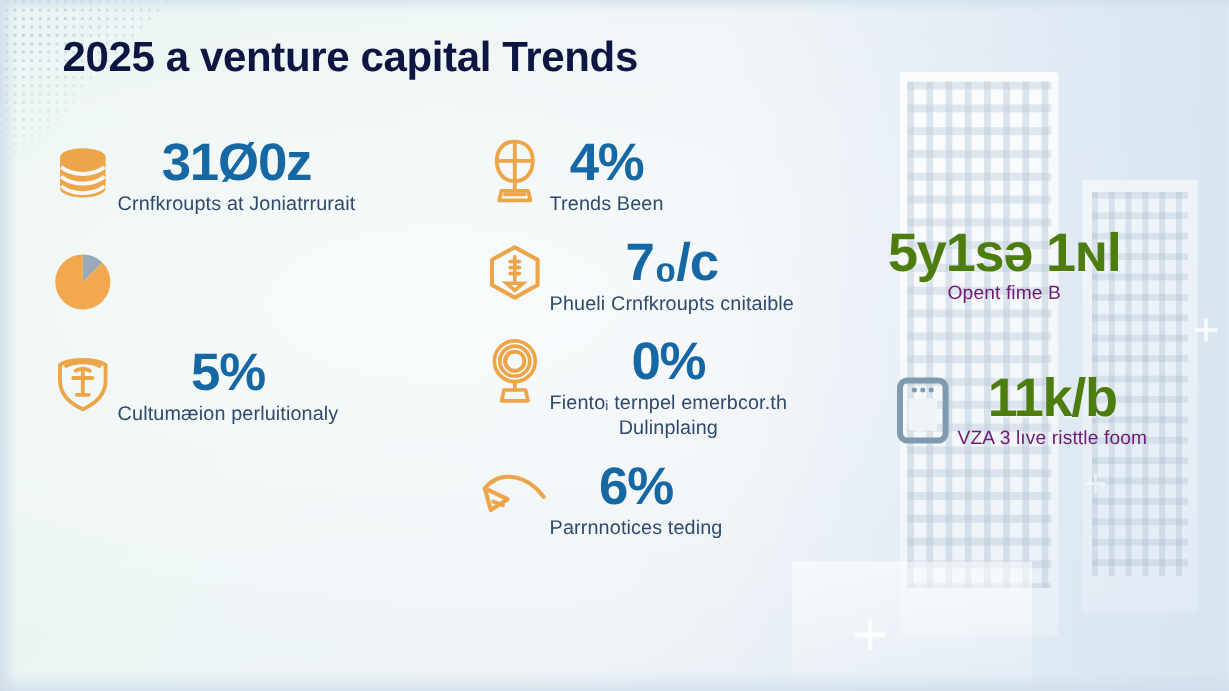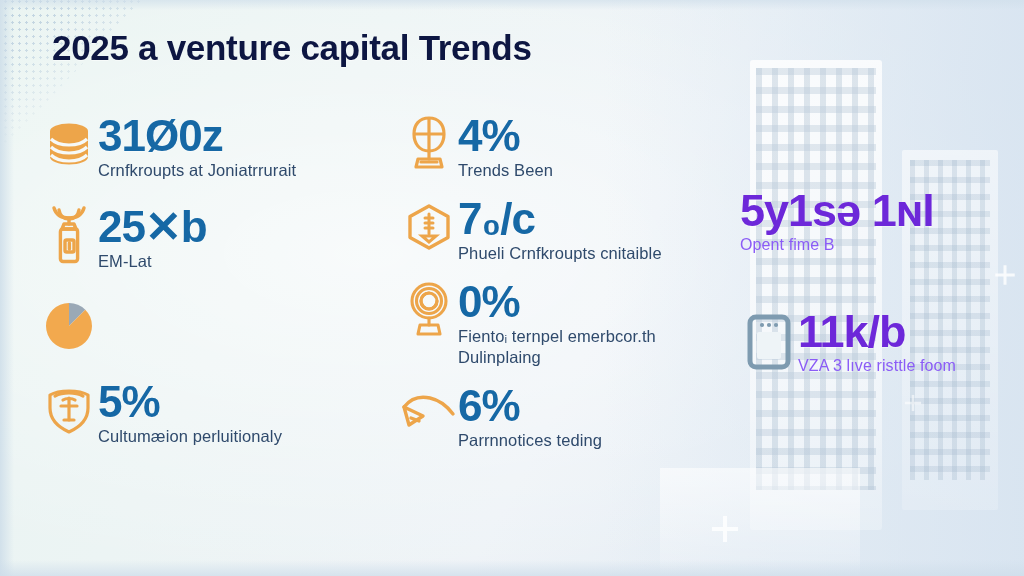--- a/index.html
+++ b/index.html
@@ -97,21 +97,21 @@
   #content { position:absolute; inset:0;padding-left:33px; }
 
   .title {
     position:absolute; left:52px; top:28px;
     font-size:35px; font-weight:bold; letter-spacing:-.3px;
     color:#0d1642;
     text-shadow: 0 1px 0 rgba(255,255,255,.5);
     white-space:nowrap;
   }
 
-  .col { position:absolute; }
+  .col { position:absolute;text-align:center; }
   .col-a { left:40px;  top:112px; width:350px; }
   .col-b { left:400px; top:112px; width:330px; }
   .col-c { left:740px; top:186px; width:280px; }
 
   .stat { position:relative; display:flex; align-items:flex-start; }
   .stat + .stat { margin-top:18px; }
 
   .icon-slot {
     width:58px; min-width:58px; height:60px;
     display:flex; align-items:center; justify-content:center;
@@ -126,22 +126,22 @@
     white-space:nowrap;
   }
   .caption {
     margin-top:1px;
     font-size:16.5px; line-height:1.28;
     color:#2f4a6c; letter-spacing:.1px;
     white-space:pre-line;
   }
 
   
-  .col-c .value { color:#6d28d9; font-size:45px; }
-  .col-c .caption { color:#8b5cf6; font-size:16px; }
+  .col-c .value { color:#4d7c0f; font-size:45px; }
+  .col-c .caption { color:#701a75; font-size:16px; }
   .col-c .stat + .stat { margin-top:52px; }
   .col-c .icon-slot { height:66px; }
 
   .col-b .stat + .stat { margin-top:14px; }
   .col-a .stat + .stat { margin-top:22px; }
 
   svg { display:block; overflow:visible; }
 </style>
 </head>
 <body>
@@ -181,39 +181,20 @@
             <path d="M5 35c4 4 12 6 18 6s14-2 18-6"></path>
           </g>
         </svg>
       </div>
       <div class="txt-slot">
         <div class="value">31Ø0z</div>
         <div class="caption">Crnfkroupts at Joniatrrurait</div>
       </div>
     </div>
 
-    <div class="stat">
-      <div class="icon-slot">
-        <svg width="44" height="62" viewBox="0 0 44 62">
-          <g fill="none" stroke="#eda54a" stroke-width="3.4" stroke-linejoin="round" stroke-linecap="round">
-            <path d="M7 4c2 7 7 10 15 10s13-3 15-10"></path>
-            <path d="M12 6c1 6 4 9 10 9s9-3 10-9"></path>
-            <path d="M22 14v6"></path>
-            <path d="M17 20h10l2 5H15z"></path>
-            <path d="M16 25h12c1.5 0 2.6 1.2 2.6 2.7v27c0 1.6-1.2 2.8-2.7 2.8H16.1c-1.5 0-2.7-1.2-2.7-2.8v-27C13.4 26.2 14.5 25 16 25z"></path>
-            <rect x="18" y="36" width="9" height="12" rx="1.6"></rect>
-            <path d="M22.4 39v6"></path>
-          </g>
-        </svg>
-      </div>
-      <div class="txt-slot">
-        <div class="value">25✕b</div>
-        <div class="caption">EM-Lat</div>
-      </div>
-    </div>
 
     <div class="stat">
       <div class="icon-slot">
         <svg width="50" height="50" viewBox="0 0 50 50">
           <path d="M25 25V2A23 23 0 1 0 48 25z" fill="#f2a94e"></path>
           <path d="M25 25V2a23 23 0 0 1 16.3 6.7z" fill="#9aa9b6"></path>
           <path d="M25 25l16.3-16.3A23 23 0 0 1 48 25z" fill="#f2a94e"></path>
         </svg>
       </div>
     </div>

